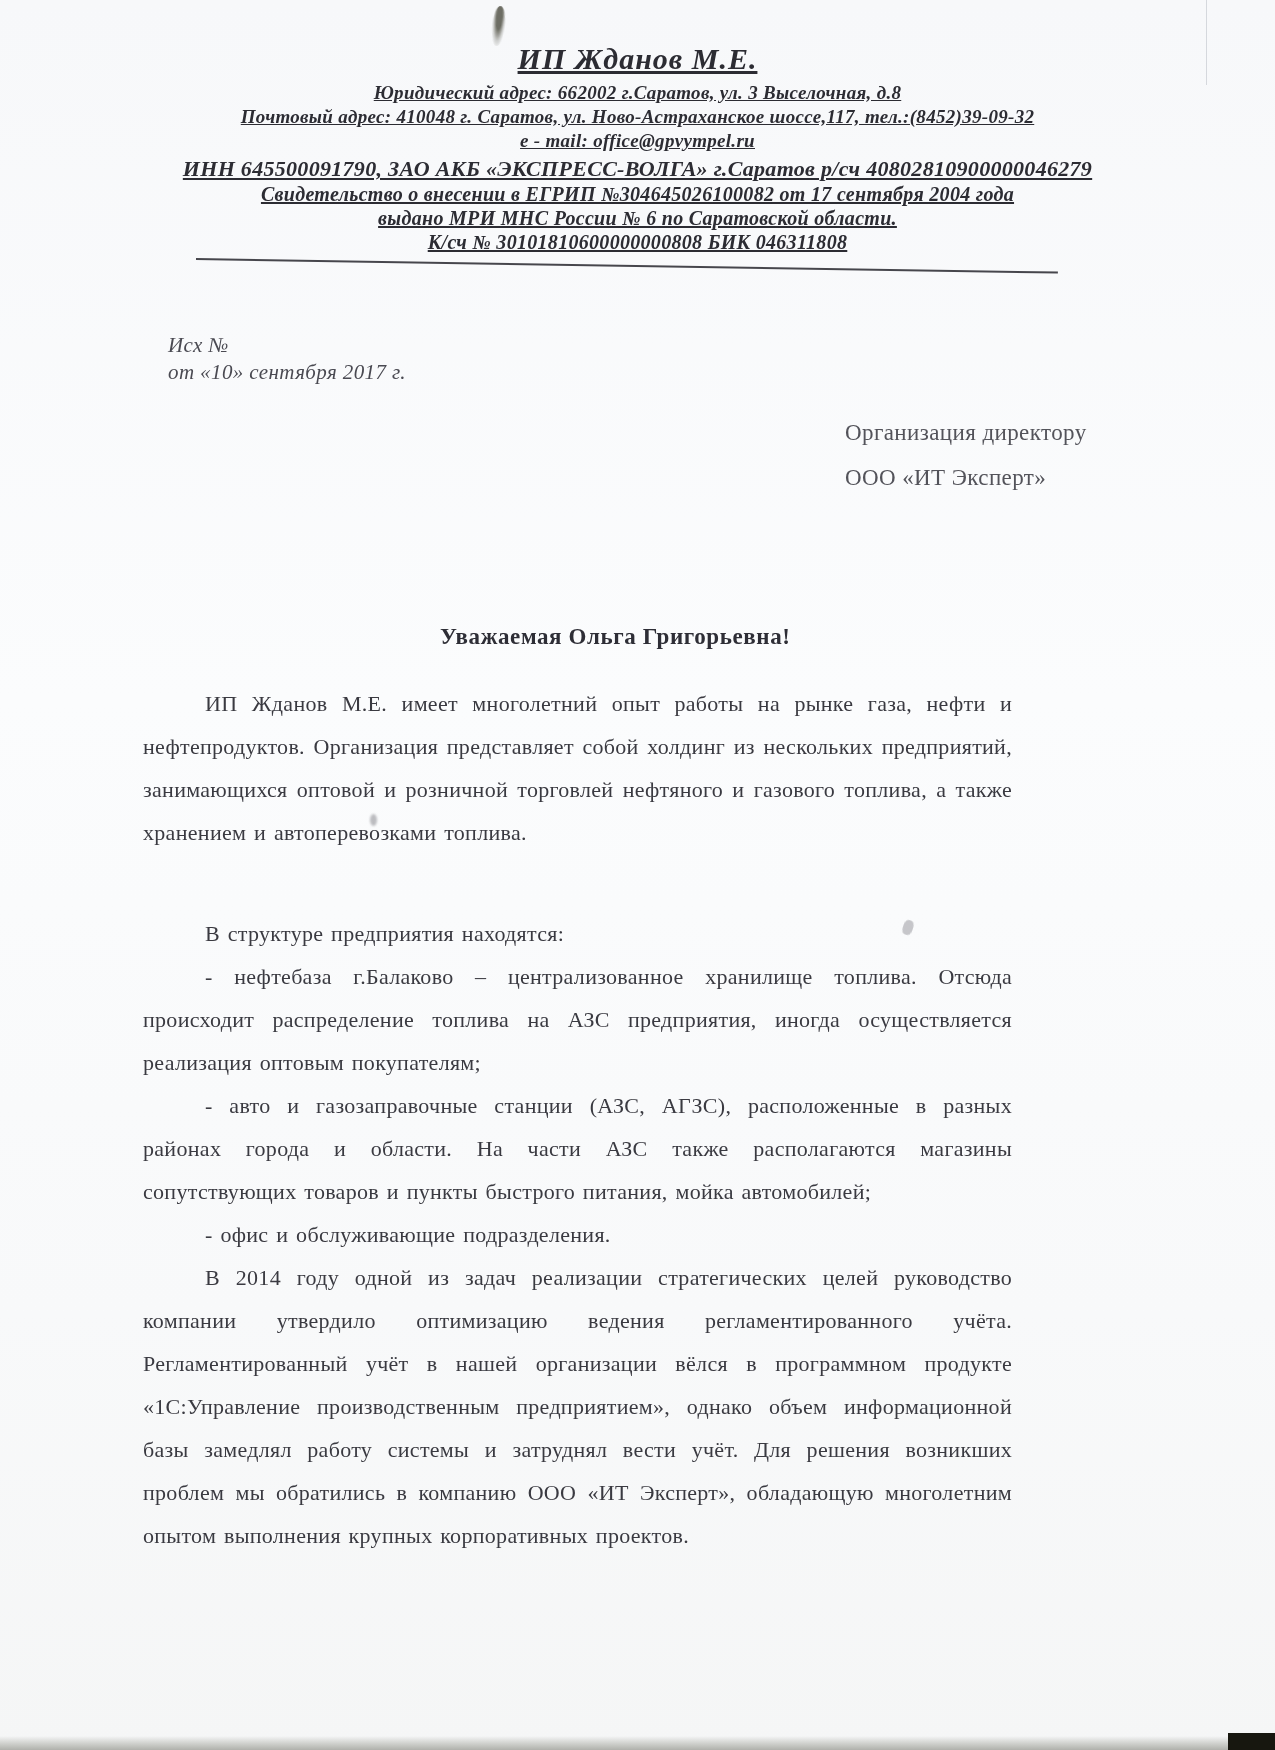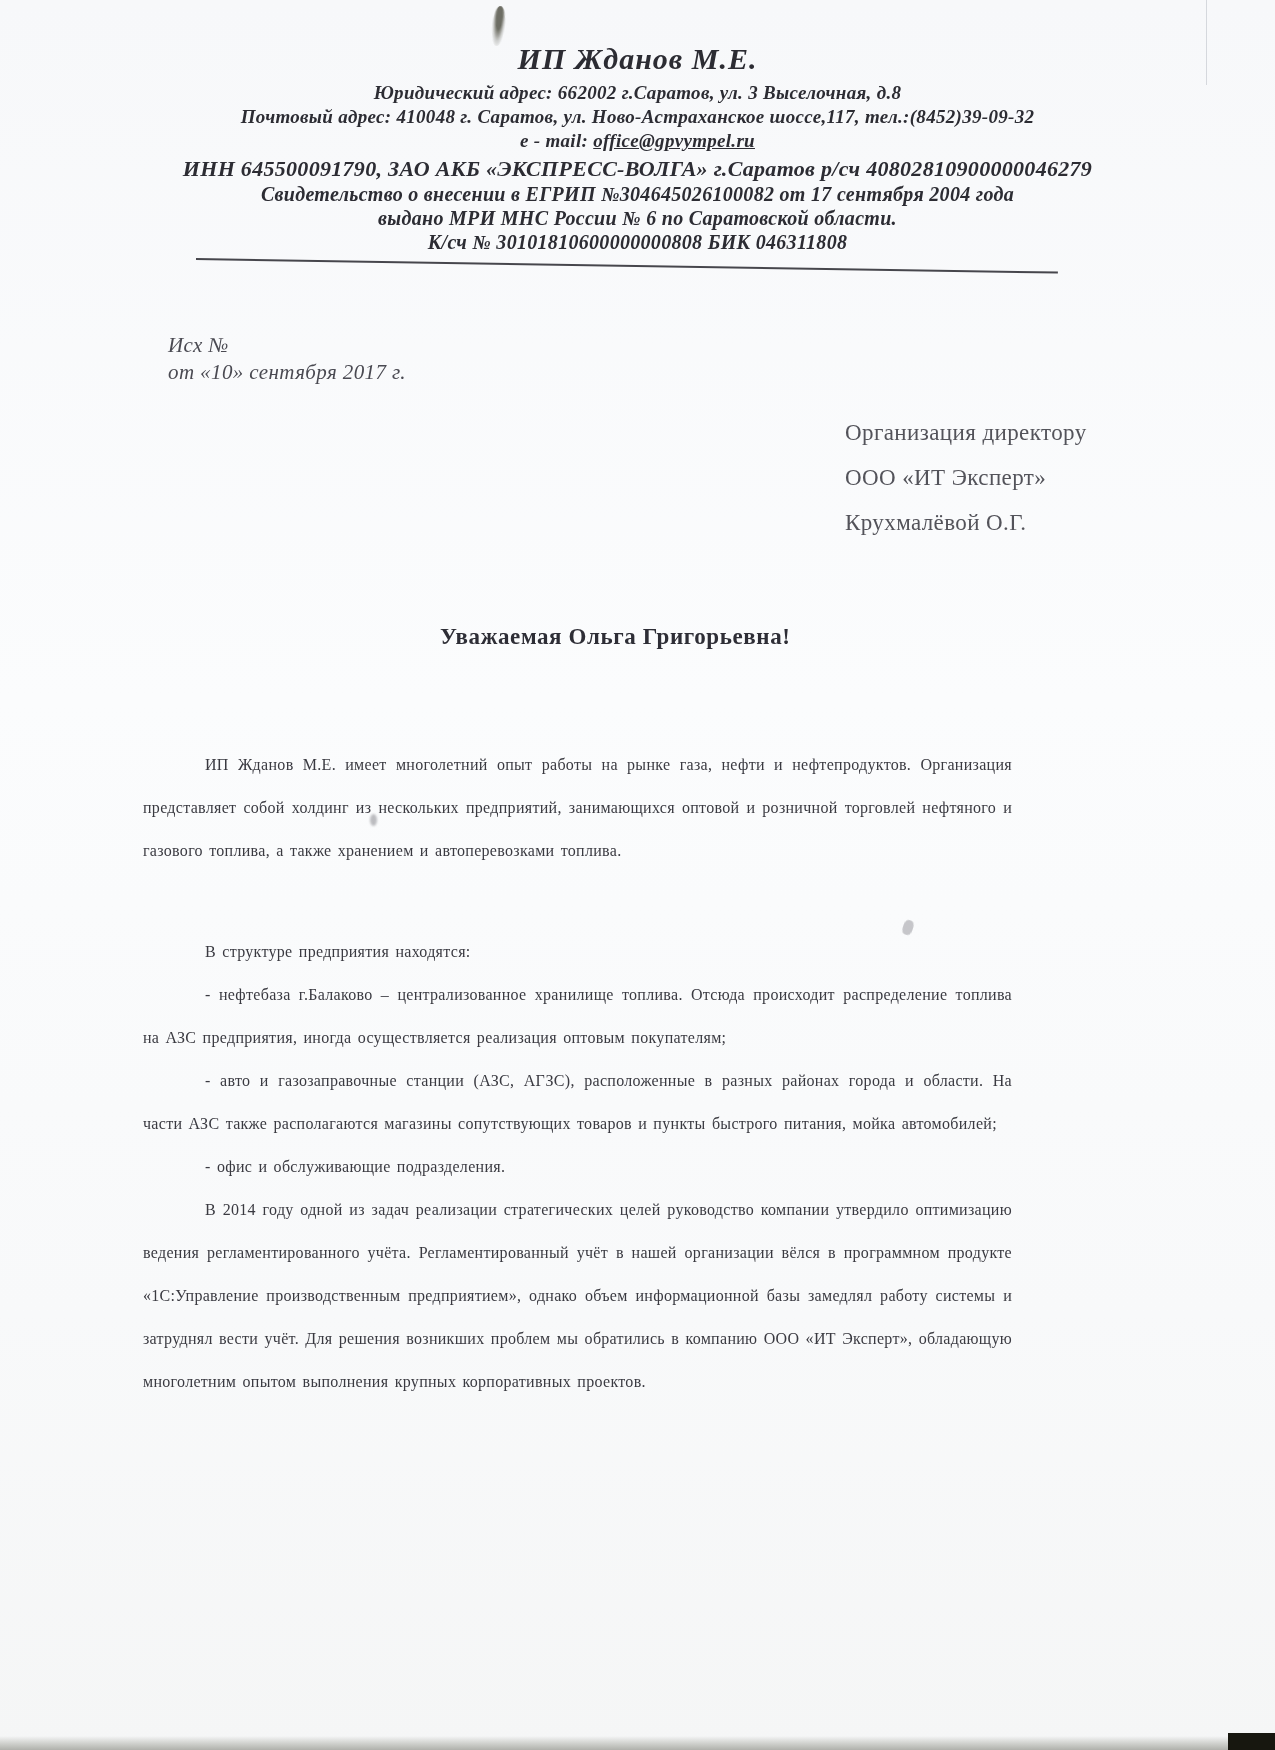--- a/index.html
+++ b/index.html
@@ -13,20 +13,21 @@
     background: linear-gradient(180deg, #f7f8fa 0%, #fbfcfd 40%, #f8f9fa 75%, #f5f6f6 100%);
     font-family: "Liberation Serif", "DejaVu Serif", serif;
   }
 
   
   .letterhead {
     position: absolute;
     top: 42px; left: 0; width: 100%;
     text-align: center;
     color: #2c2c33;
+    text-decoration: underline;
   }
   .company {
     font-size: 30px; line-height: 34px;
     font-weight: bold; font-style: italic;
     letter-spacing: 1px;
   }
   .lh-line { font-weight: bold; font-style: italic; letter-spacing: 0.3px; }
   .lh-line.sm { font-size: 19px; line-height: 24px; }
   .lh-line.lg { font-size: 22px; line-height: 27px; margin-top: 2px; }
   .lh-line.md { font-size: 20px; line-height: 24px; }
@@ -69,23 +70,23 @@
     font-size: 23px;
     font-weight: bold;
     color: #2e2e36;
     letter-spacing: 0.6px;
     white-space: nowrap;
   }
 
   
   .letter-body {
     position: absolute;
-    left: 143px; top: 743px;
+    left: 143px; top: 682px;
     width: 869px;
-    font-size: 16px;
+    font-size: 22px;
     line-height: 43px;
     color: #3a3a41;
     text-align: justify;
     letter-spacing: 0.3px;
     word-spacing: 2px;
   }
   .letter-body p {
     margin: 0;
     text-indent: 62px;
   }
@@ -145,21 +146,20 @@
   <div class="divider"></div>
 
   <div class="reference">
     <div>Исх №</div>
     <div>от «10» сентября 2017 г.</div>
   </div>
 
   <div class="addressee">
     <div>Организация директору</div>
     <div>ООО «ИТ Эксперт»</div>
-    <div>Крухмалёвой О.Г.</div>
   </div>
 
   <div class="salutation">Уважаемая Ольга Григорьевна!</div>
 
   <main class="letter-body">
     <p>ИП Жданов М.Е. имеет многолетний опыт работы на рынке газа, нефти и нефтепродуктов. Организация представляет собой холдинг из нескольких предприятий, занимающихся оптовой и розничной торговлей нефтяного и газового топлива, а также хранением и автоперевозками топлива.</p>
     <p class="gap">В структуре предприятия находятся:</p>
     <p>- нефтебаза г.Балаково – централизованное хранилище топлива. Отсюда происходит распределение топлива на АЗС предприятия, иногда осуществляется реализация оптовым покупателям;</p>
     <p>- авто и газозаправочные станции (АЗС, АГЗС), расположенные в разных районах города и области. На части АЗС также располагаются магазины сопутствующих товаров и пункты быстрого питания, мойка автомобилей;</p>
     <p>- офис и обслуживающие подразделения.</p>

